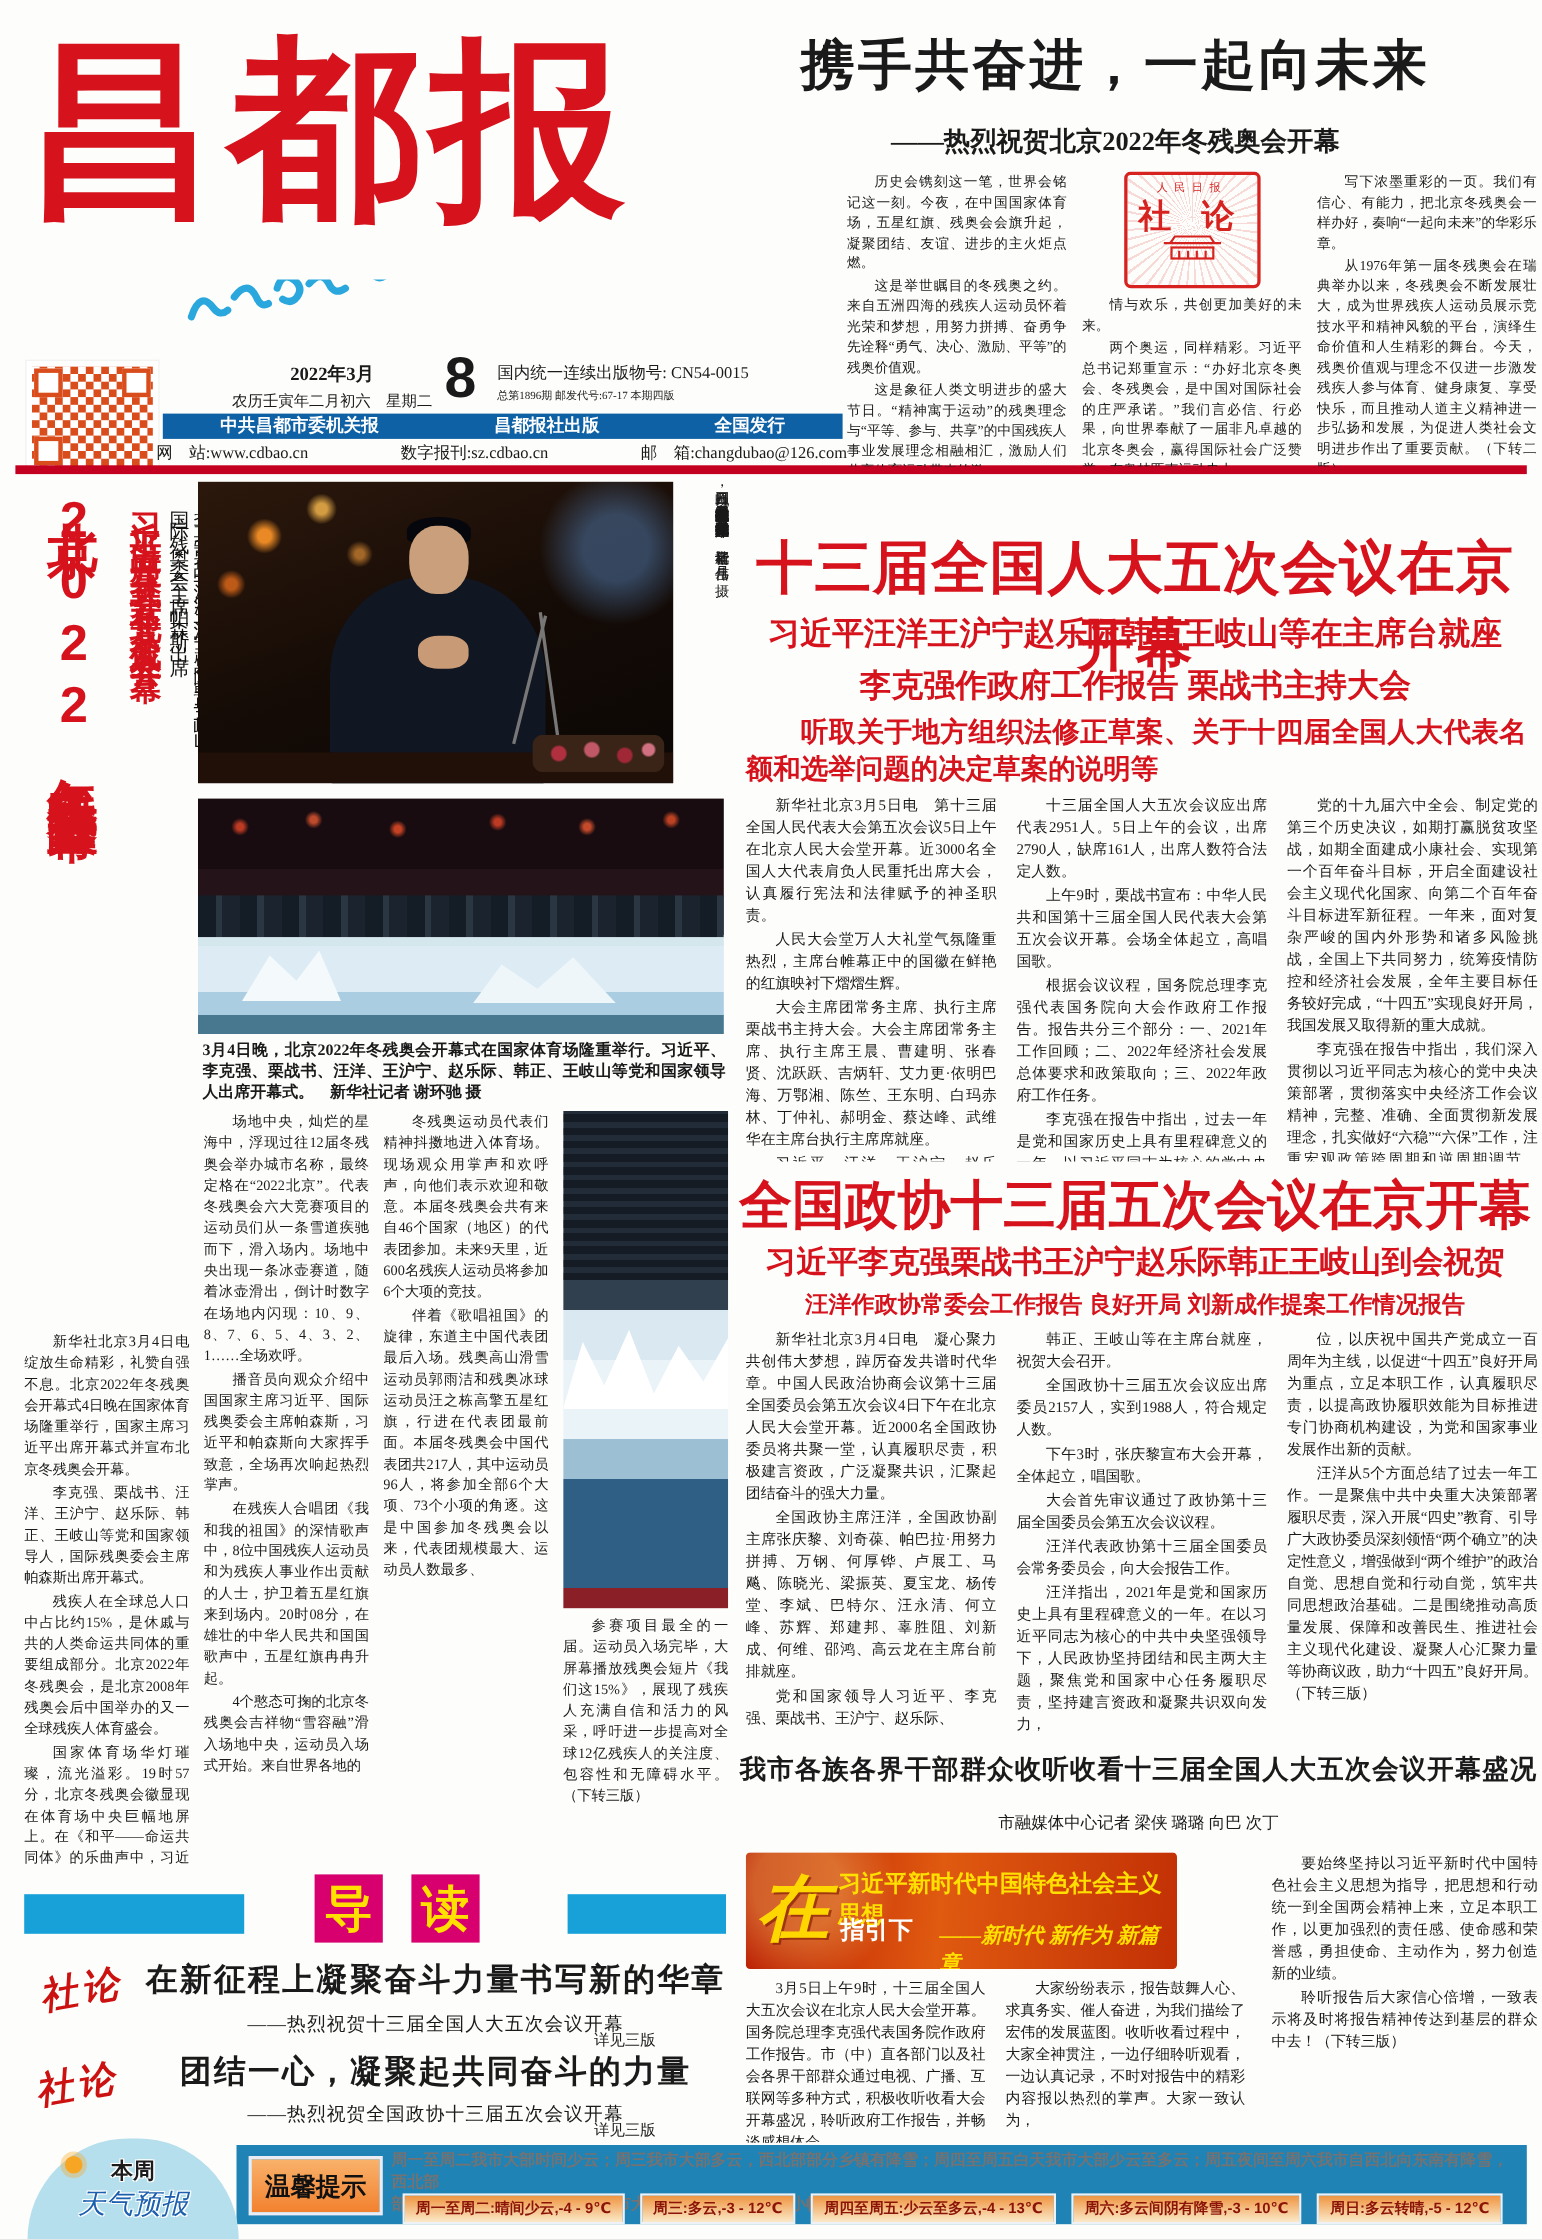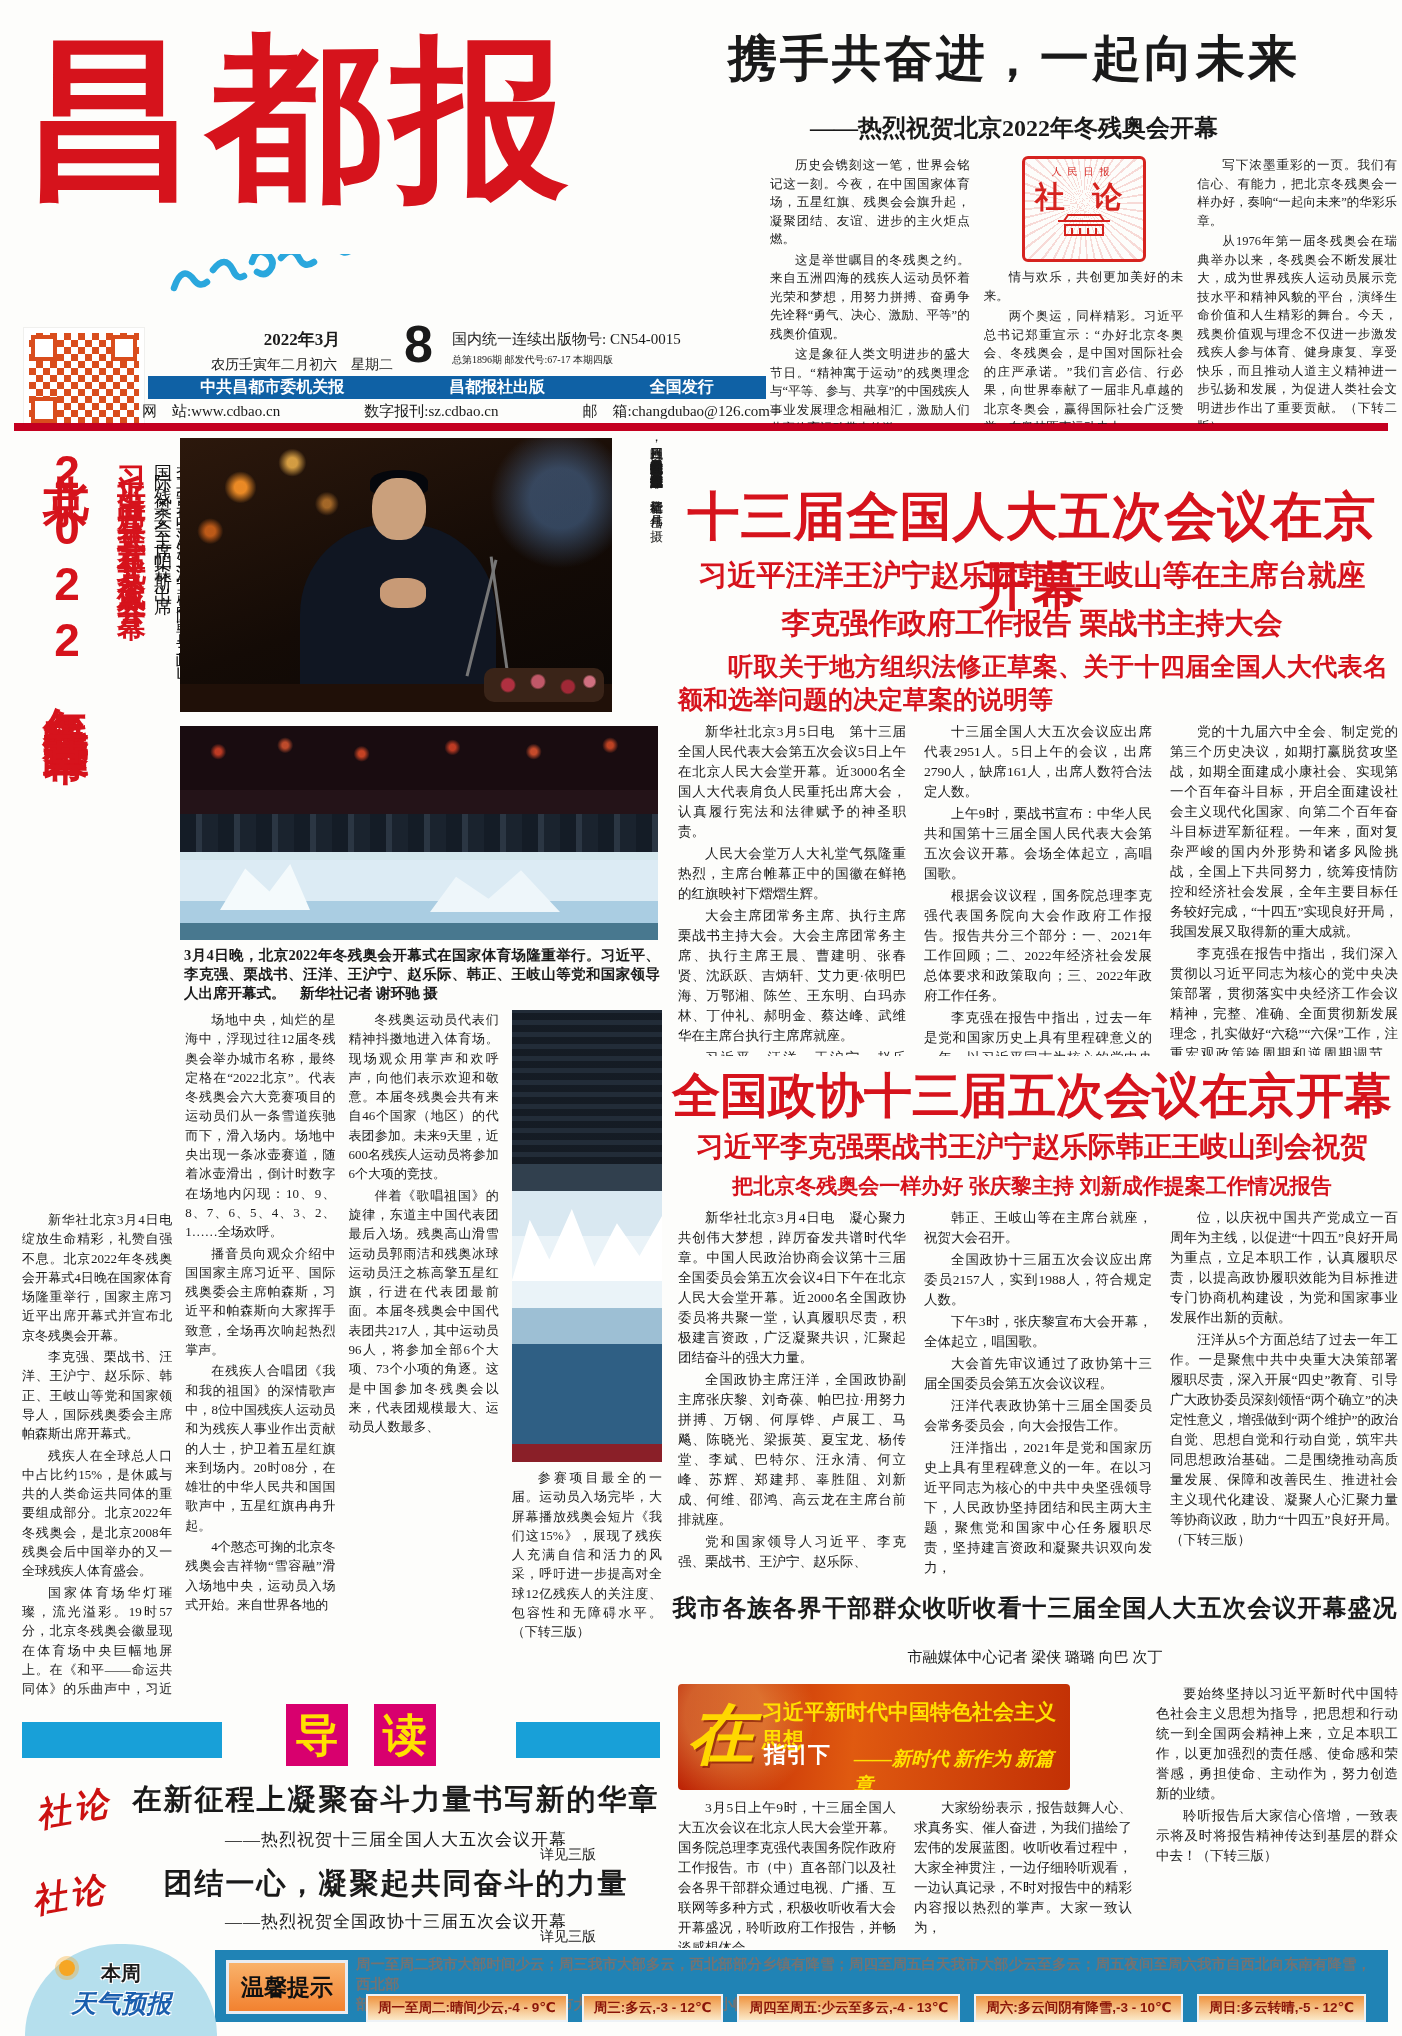--- a/index.html
+++ b/index.html
@@ -134,21 +134,21 @@
   .dd-sub{width:540px;font-size:17px;letter-spacing:1px;}
   .dd-more{font-size:14px;}
   
   .wx-bar{left:215px;top:1950px;width:1173px;height:72px;background:#2083b5;}
   .wx-dome{left:25px;top:1944px;width:192px;height:92px;background:#b5dfed;border-radius:96px 96px 0 0;
            display:flex;flex-direction:column;align-items:center;justify-content:center;z-index:3;}
   .wx-sun{position:absolute;left:34px;top:16px;width:16px;height:16px;border-radius:50%;background:#f6a623;
           box-shadow:0 0 0 4px rgba(246,166,35,.35);}
   .wx-week{font-size:20px;font-weight:900;color:#1c1c1c;
            text-shadow:1px 1px 0 #fff,-1px -1px 0 #fff,1px -1px 0 #fff,-1px 1px 0 #fff;}
-  .wx-name{font-size:25px;font-weight:700;font-style:italic;color:#1b5fae;
+  .wx-name{font-size:25px;font-weight:400;font-style:italic;color:#1b5fae;
            text-shadow:1px 1px 0 #fff,-1px -1px 0 #fff,1px -1px 0 #fff,-1px 1px 0 #fff;}
   .wx-tip{left:226px;top:1960px;width:116px;height:48px;background:linear-gradient(#f9b26b,#f2812f);
           border:3px solid #e9ecf2;display:flex;align-items:center;justify-content:center;
           font-size:23px;font-weight:900;color:#111;z-index:4;}
   .wx-notice{left:356px;top:1954px;width:1020px;font-size:14.5px;line-height:20px;color:#737373;
              white-space:pre-line;font-weight:600;}
   .wx-entries{left:366px;top:1994px;width:1000px;display:flex;justify-content:space-between;}
   .wx-box{border:2px solid #eef2f6;background:linear-gradient(180deg,#ef9440,#fbe9c8);
           font-size:13.5px;font-weight:800;color:#8a1408;padding:3px 10px;white-space:nowrap;
           font-family:"Liberation Sans","DejaVu Sans",sans-serif;text-align:right;}
@@ -300,21 +300,21 @@
         <p>李克强在报告中指出，过去一年是党和国家历史上具有里程碑意义的一年。以习近平同志为核心的党中央团结带领全党全国各族人民，胜利召开</p>
       </div>
     <div class="news-col justify">
         <p>党的十九届六中全会、制定党的第三个历史决议，如期打赢脱贫攻坚战，如期全面建成小康社会、实现第一个百年奋斗目标，开启全面建设社会主义现代化国家、向第二个百年奋斗目标进军新征程。一年来，面对复杂严峻的国内外形势和诸多风险挑战，全国上下共同努力，统筹疫情防控和经济社会发展，全年主要目标任务较好完成，“十四五”实现良好开局，我国发展又取得新的重大成就。</p>
         <p>李克强在报告中指出，我们深入贯彻以习近平同志为核心的党中央决策部署，贯彻落实中央经济工作会议精神，完整、准确、全面贯彻新发展理念，扎实做好“六稳”“六保”工作，注重宏观政策跨周期和逆周期调节…（下转二版）</p>
       </div>
   </div>
 
   <div class="abs cppcc-headline center">全国政协十三届五次会议在京开幕</div>
   <div class="abs cppcc-sub1 center sans">习近平李克强栗战书王沪宁赵乐际韩正王岐山到会祝贺</div>
-  <div class="abs cppcc-sub2 center sans">把北京冬残奥会一样办好 张庆黎主持 刘新成作提案工作情况报告</div>
+  <div class="abs cppcc-sub2 center sans">汪洋作政协常委会工作报告 良好开局 刘新成作提案工作情况报告</div>
   <div class="abs cppcc-body">
     <div class="news-col justify">
         <p>新华社北京3月4日电　凝心聚力共创伟大梦想，踔厉奋发共谱时代华章。中国人民政治协商会议第十三届全国委员会第五次会议4日下午在北京人民大会堂开幕。近2000名全国政协委员将共聚一堂，认真履职尽责，积极建言资政，广泛凝聚共识，汇聚起团结奋斗的强大力量。</p>
         <p>全国政协主席汪洋，全国政协副主席张庆黎、刘奇葆、帕巴拉·用努力拼搏、万钢、何厚铧、卢展工、马飚、陈晓光、梁振英、夏宝龙、杨传堂、李斌、巴特尔、汪永清、何立峰、苏辉、郑建邦、辜胜阻、刘新成、何维、邵鸿、高云龙在主席台前排就座。</p>
         <p>党和国家领导人习近平、李克强、栗战书、王沪宁、赵乐际、</p>
       </div>
     <div class="news-col justify">
         <p>韩正、王岐山等在主席台就座，祝贺大会召开。</p>
         <p>全国政协十三届五次会议应出席委员2157人，实到1988人，符合规定人数。</p>
         <p>下午3时，张庆黎宣布大会开幕，全体起立，唱国歌。</p>

